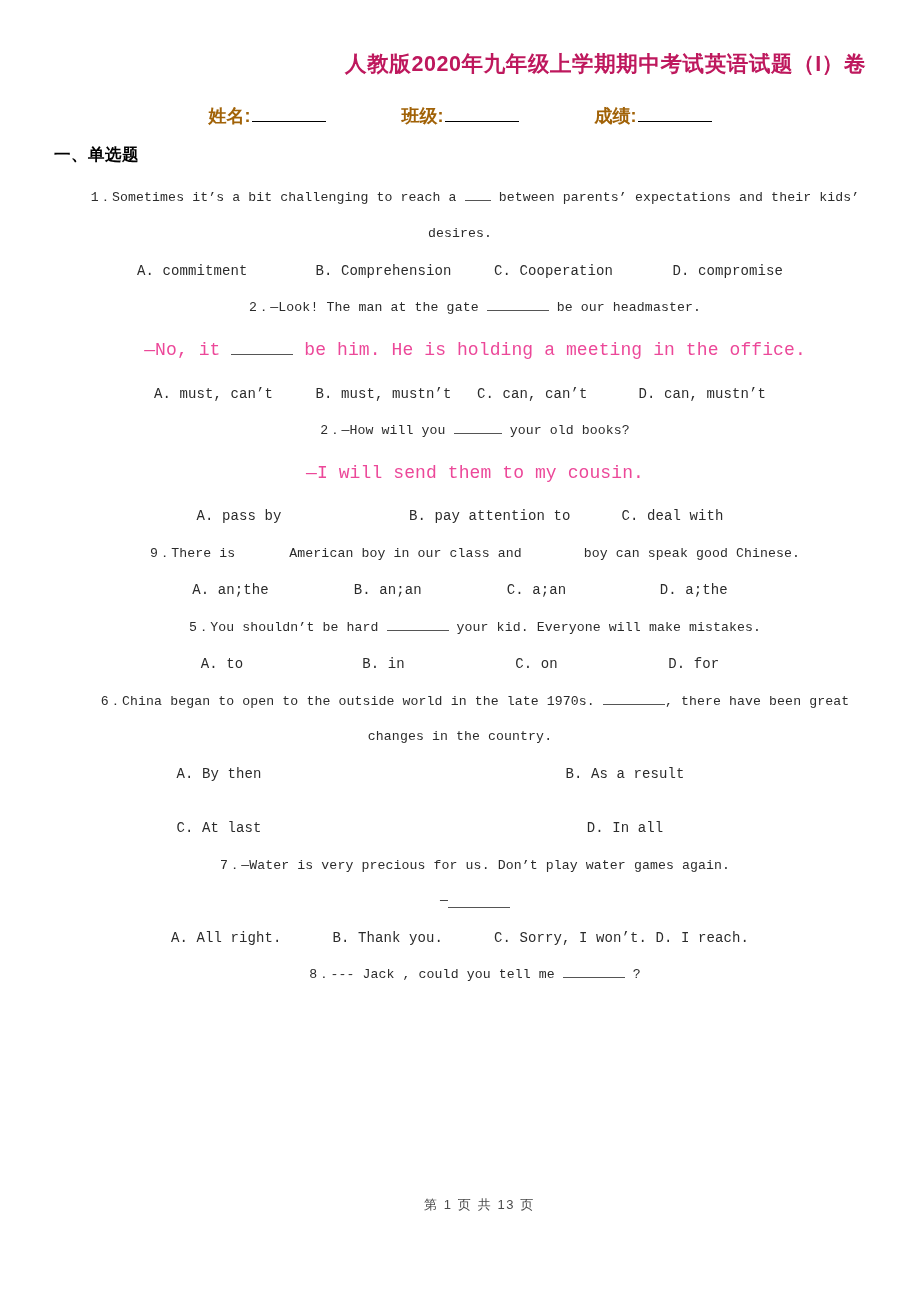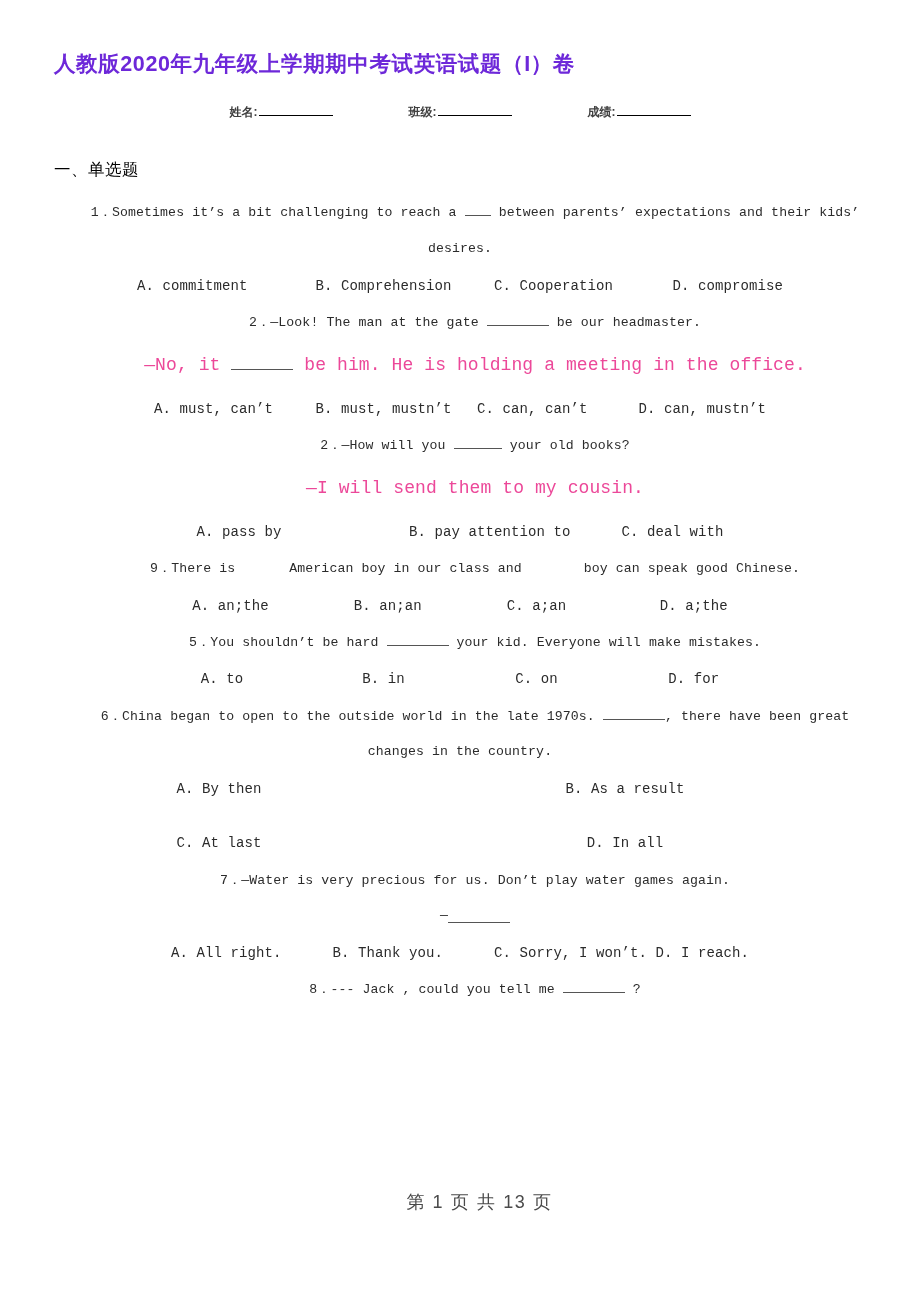--- a/index.html
+++ b/index.html
@@ -18,62 +18,62 @@
   .page {
     position: relative;
     width: 920px;
     height: 1302px;
     box-sizing: border-box;
     padding: 0 54px;
   }
 
   
   .doc-title {
-    text-align: left;
+    text-align: right;
     font-family: "Liberation Sans", "DejaVu Sans", sans-serif;
     font-size: 21.5px;
     font-weight: 600;
     letter-spacing: 0.6px;
-    color: #6d28d9;
+    color: #be185d;
     padding-top: 52px;
     line-height: 1.2;
   }
 
   
   .id-row {
     display: flex;
     justify-content: center;
     align-items: baseline;
     margin-top: 26px;
     font-family: "Liberation Sans", "DejaVu Sans", sans-serif;
-    font-size: 12px;
+    font-size: 18px;
     font-weight: 600;
-    color: #404040;
+    color: #a16207;
   }
   .id-field {
     display: inline-flex;
     align-items: baseline;
     white-space: nowrap;
   }
   .id-field + .id-field { margin-left: 76px; }
   .id-blank {
     display: inline-block;
     width: 74px;
     border-bottom: 1.6px solid #000;
     height: 0.92em;
     margin-left: 1px;
   }
 
   
   .section-heading {
     font-family: "Liberation Sans", "DejaVu Sans", sans-serif;
     font-size: 16.5px;
-    font-weight: 400;
+    font-weight: 700;
     color: #000;
-    margin-top: 38px;
+    margin-top: 16px;
     letter-spacing: 0.5px;
   }
 
   
   .qlist { margin-top: 14px; text-align: center; }
 
   .qstem {
     font-family: "Liberation Mono", "DejaVu Sans Mono", monospace;
     font-size: 13.2px;
     line-height: 2.72;
@@ -132,21 +132,21 @@
   }
 
   
   .footer {
     position: absolute;
     left: 0;
     right: 0;
     bottom: 88px;
     text-align: center;
     font-family: "Liberation Sans", "DejaVu Sans", sans-serif;
-    font-size: 18px;
+    font-size: 13px;
     color: #4a4a4a;
     letter-spacing: 1.6px;
     padding-left: 39px;
   }
 </style>
 </head>
 <body>
 
 <div class="page">
 

